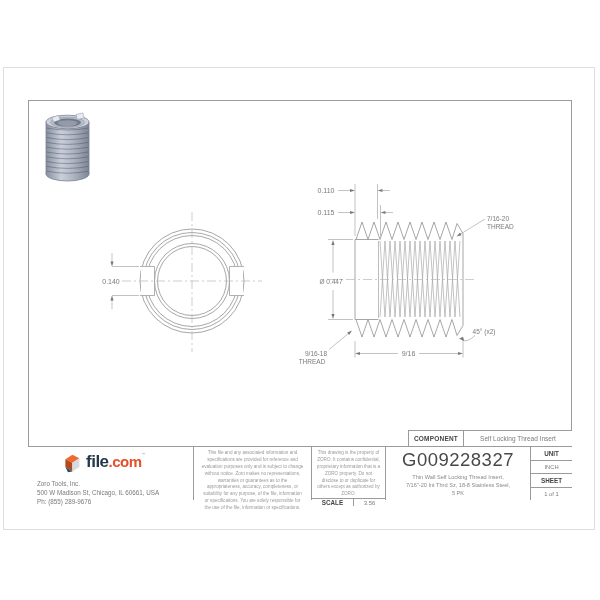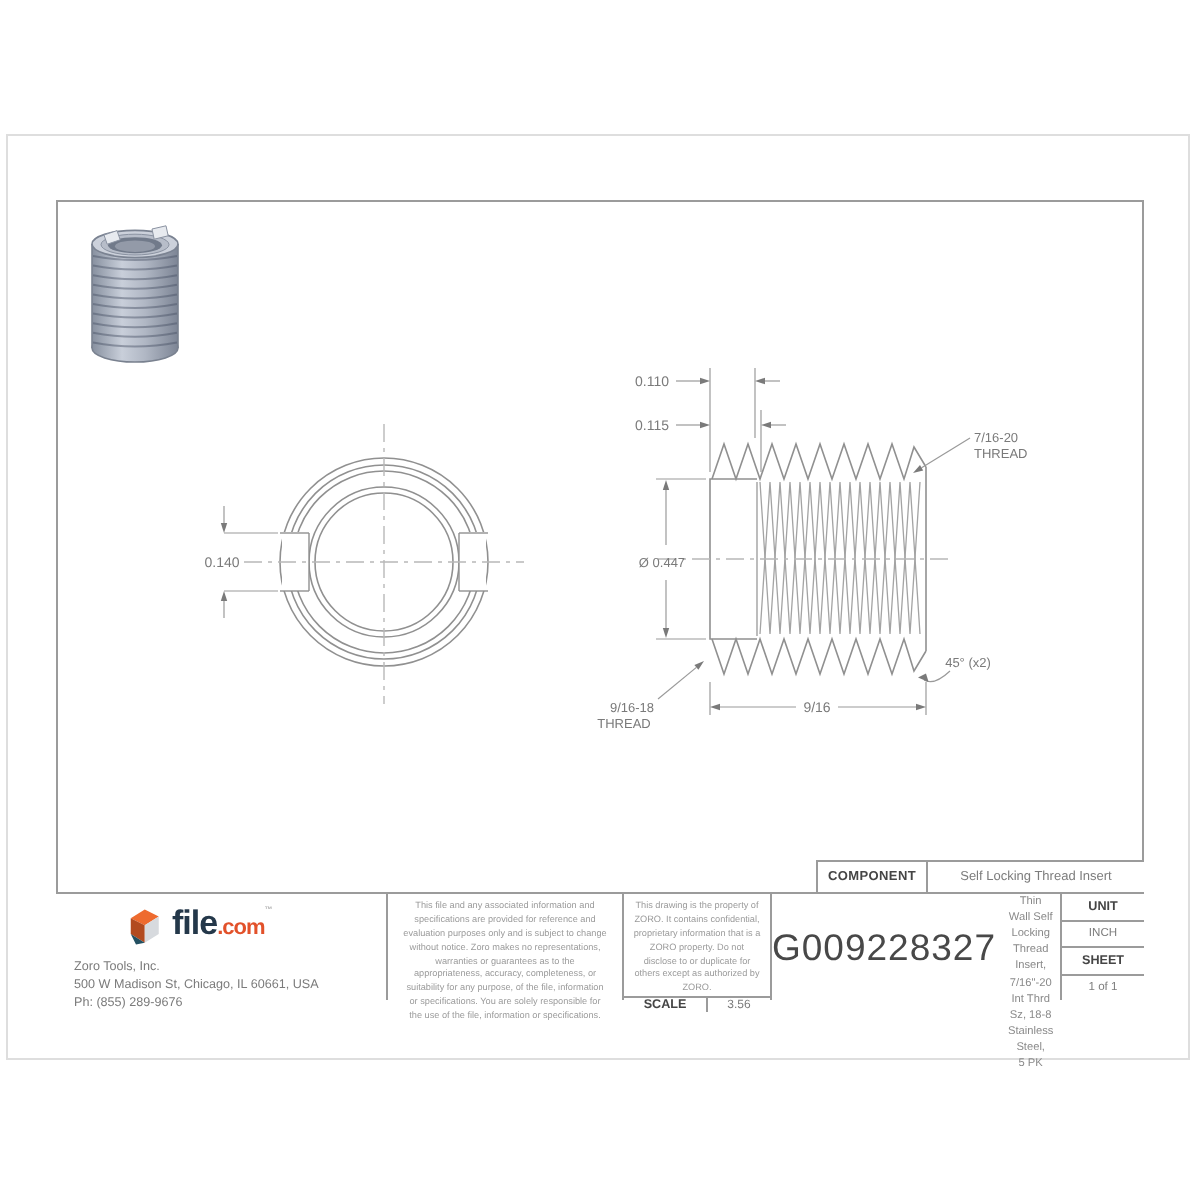--- a/index.html
+++ b/index.html
@@ -19,41 +19,41 @@
   .comp-label{width:54px;display:flex;align-items:center;justify-content:center;
               font-size:6.5px;font-weight:bold;color:#454545;letter-spacing:.2px;}
   .comp-value{flex:1;border-left:1px solid #9b9b9b;display:flex;align-items:center;
               justify-content:center;font-size:6.5px;color:#7c7c7c;}
   .tblock{position:absolute;left:28px;top:446px;width:544px;height:54px;
           border-top:1px solid #9b9b9b;box-sizing:border-box;display:flex;background:#fff;}
   .cell{box-sizing:border-box;height:100%;position:relative;}
   .c1{width:165px;}
   .c2{width:118px;border-left:1px solid #9b9b9b;padding:3px 7px;}
   .c3{width:74px;border-left:1px solid #9b9b9b;display:flex;flex-direction:column;}
-  .c4{width:145px;border-left:1px solid #9b9b9b;display:flex;flex-direction:row;}
+  .c4{width:145px;border-left:1px solid #9b9b9b;display:flex;flex-direction:column;}
   .c5{width:42px;border-left:1px solid #9b9b9b;display:flex;flex-direction:column;}
   .fineprint{font-size:4.6px;line-height:1.5;color:#9a9a9a;text-align:center;}
   .c3 .fineprint{padding:3px 4px 0 4px;flex:1;}
   .scale-row{height:13px;border-top:1px solid #9b9b9b;display:flex;}
   .scale-label{width:41px;display:flex;align-items:center;justify-content:center;
                font-size:6.3px;font-weight:bold;color:#454545;}
   .scale-value{flex:1;border-left:1px solid #9b9b9b;display:flex;align-items:center;
                justify-content:center;font-size:6px;color:#7c7c7c;}
   .part-number{flex:0 0 26px;display:flex;align-items:center;justify-content:center;
                font-size:18.5px;color:#484848;letter-spacing:.5px;}
   .part-desc{flex:1;font-size:5.6px;line-height:1.45;color:#8a8a8a;text-align:center;padding:0 6px;}
   .c5 .lab,.c5 .val{flex:1;display:flex;align-items:center;justify-content:center;}
   .c5 .lab{font-size:6.3px;font-weight:bold;color:#454545;}
   .c5 .val{font-size:5.8px;color:#7c7c7c;}
   .c5 .bt{border-top:1px solid #9b9b9b;}
 
   
   .logo-row{position:absolute;left:33px;top:6px;display:flex;align-items:flex-start;}
   .logo-word{font-size:17px;font-weight:bold;color:#24384a;letter-spacing:-.5px;line-height:1;margin-left:4px;}
-  .logo-com{font-size:11px;font-weight:bold;color:#e2512a;}
+  .logo-com{font-size:15px;font-weight:bold;color:#e2512a;}
   .logo-tm{font-size:4px;color:#b0b0b0;vertical-align:top;}
   .addr{position:absolute;left:9px;top:32px;font-size:6.3px;line-height:1.45;color:#7b7b7b;}
 </style>
 </head>
 <body>
 
 <div class="page"></div>
 <div class="frame"></div>
 
 <svg class="art" viewBox="0 0 600 600">

